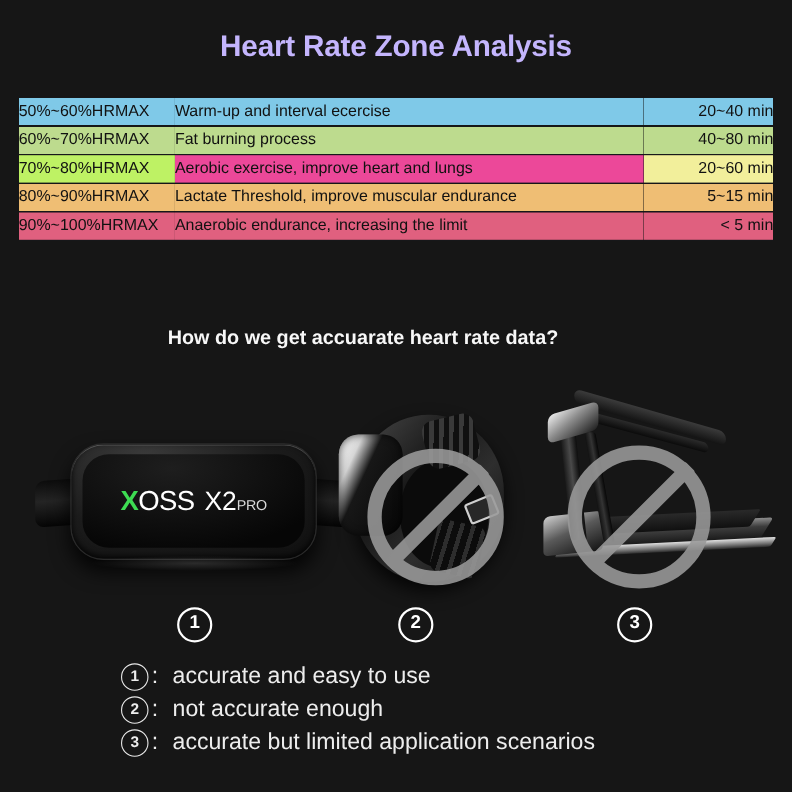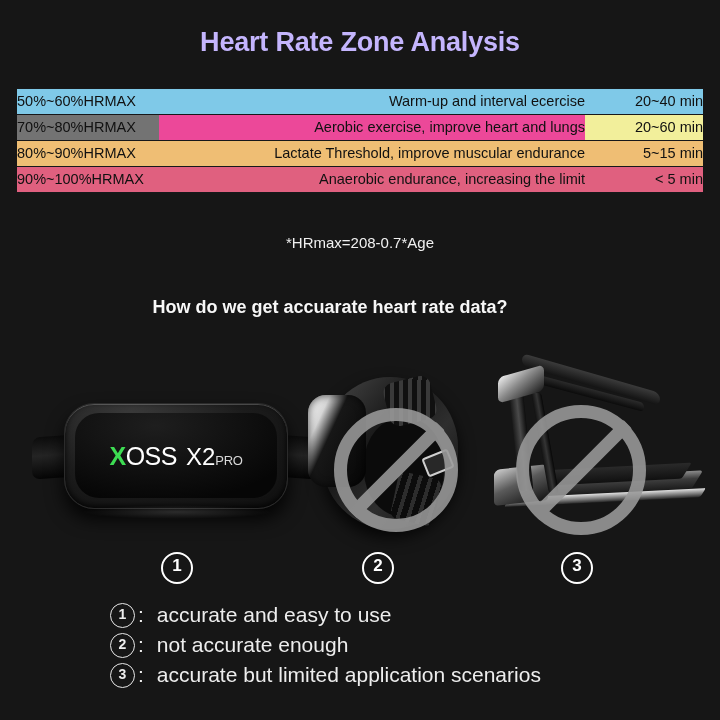--- a/index.html
+++ b/index.html
@@ -51,21 +51,20 @@
     overflow: hidden;
   }
   td.zone-range {
     width: 142px;
     padding-left: 9px;
     font-size: 13.5px;
   }
   td.zone-desc {
     padding-left: 18px;
     font-size: 15.5px;
-    text-align: right;
   }
   td.zone-time {
     width: 118px;
     text-align: right;
     padding-right: 9px;
     font-size: 14px;
   }
 
   
   .footnote {
@@ -371,38 +370,42 @@
   <div id="main-title">Heart Rate Zone Analysis</div>
 
   <table id="zone-table">
     <tbody>
       <tr>
         <td class="zone-range" style="background: rgb(127, 201, 232);">50%~60%HRMAX</td>
         <td class="zone-desc" style="background: rgb(127, 201, 232);">Warm-up and interval ecercise</td>
         <td class="zone-time" style="background: rgb(127, 201, 232);">20~40 min</td>
       </tr>
       <tr>
-        <td class="zone-range" style="background: #737373; margin-left: 28px;">70%~80%HRMAX</td>
+        <td class="zone-range" style="background: rgb(189, 219, 142);">60%~70%HRMAX</td>
+        <td class="zone-desc" style="background: rgb(189, 219, 142);">Fat burning process</td>
+        <td class="zone-time" style="background: rgb(189, 219, 142);">40~80 min</td>
+      </tr>
+      <tr>
+        <td class="zone-range" style="background: #bef264; margin-left: 28px;">70%~80%HRMAX</td>
         <td class="zone-desc" style="background: #ec4899;">Aerobic exercise, improve heart and lungs</td>
         <td class="zone-time" style="background: rgb(242, 239, 155);">20~60 min</td>
       </tr>
       <tr>
         <td class="zone-range" style="background: rgb(239, 190, 116);">80%~90%HRMAX</td>
         <td class="zone-desc" style="background: rgb(239, 190, 116);">Lactate Threshold, improve muscular endurance</td>
         <td class="zone-time" style="background: rgb(239, 190, 116);">5~15 min</td>
       </tr>
       <tr>
         <td class="zone-range" style="background: rgb(224, 96, 127);">90%~100%HRMAX</td>
         <td class="zone-desc" style="background: rgb(224, 96, 127);">Anaerobic endurance, increasing the limit</td>
         <td class="zone-time" style="background: rgb(224, 96, 127);">&lt; 5 min</td>
       </tr>
     </tbody>
   </table>
 
-  <div class="footnote" id="footnote-formula">*HRmax=208-0.7*Age</div>
 
   <div id="section-heading">How do we get accuarate heart rate data?</div>
 
   <div id="product-row">
 
     <div class="product" id="product-chest-strap">
       <div class="strap-band left"></div>
       <div class="strap-band right"></div>
       <div class="pod">
         <div class="pod-inner"></div>

